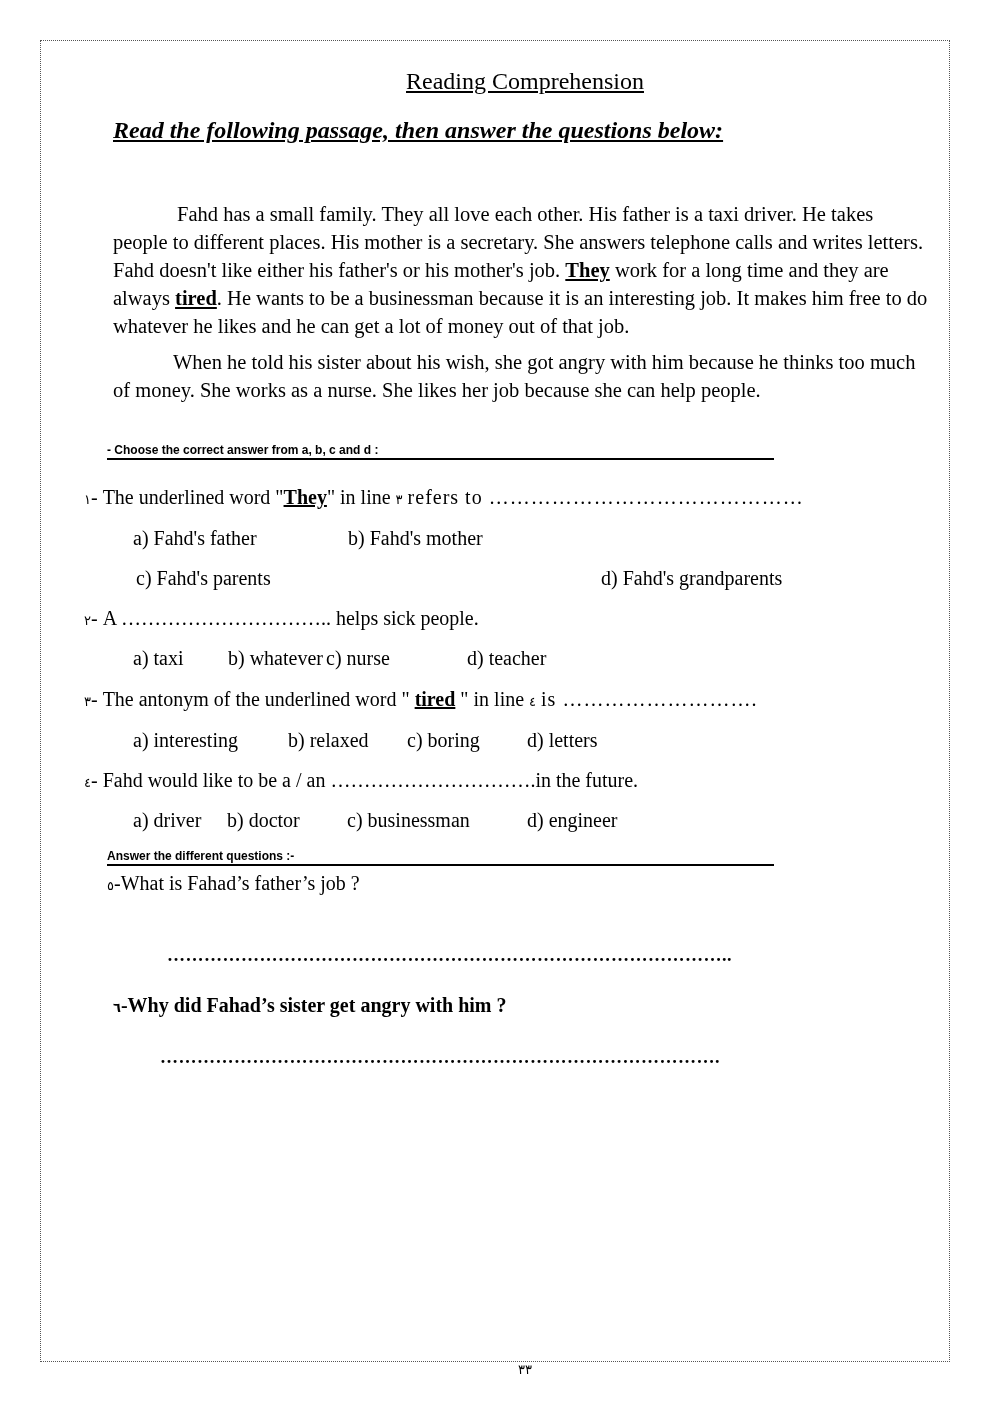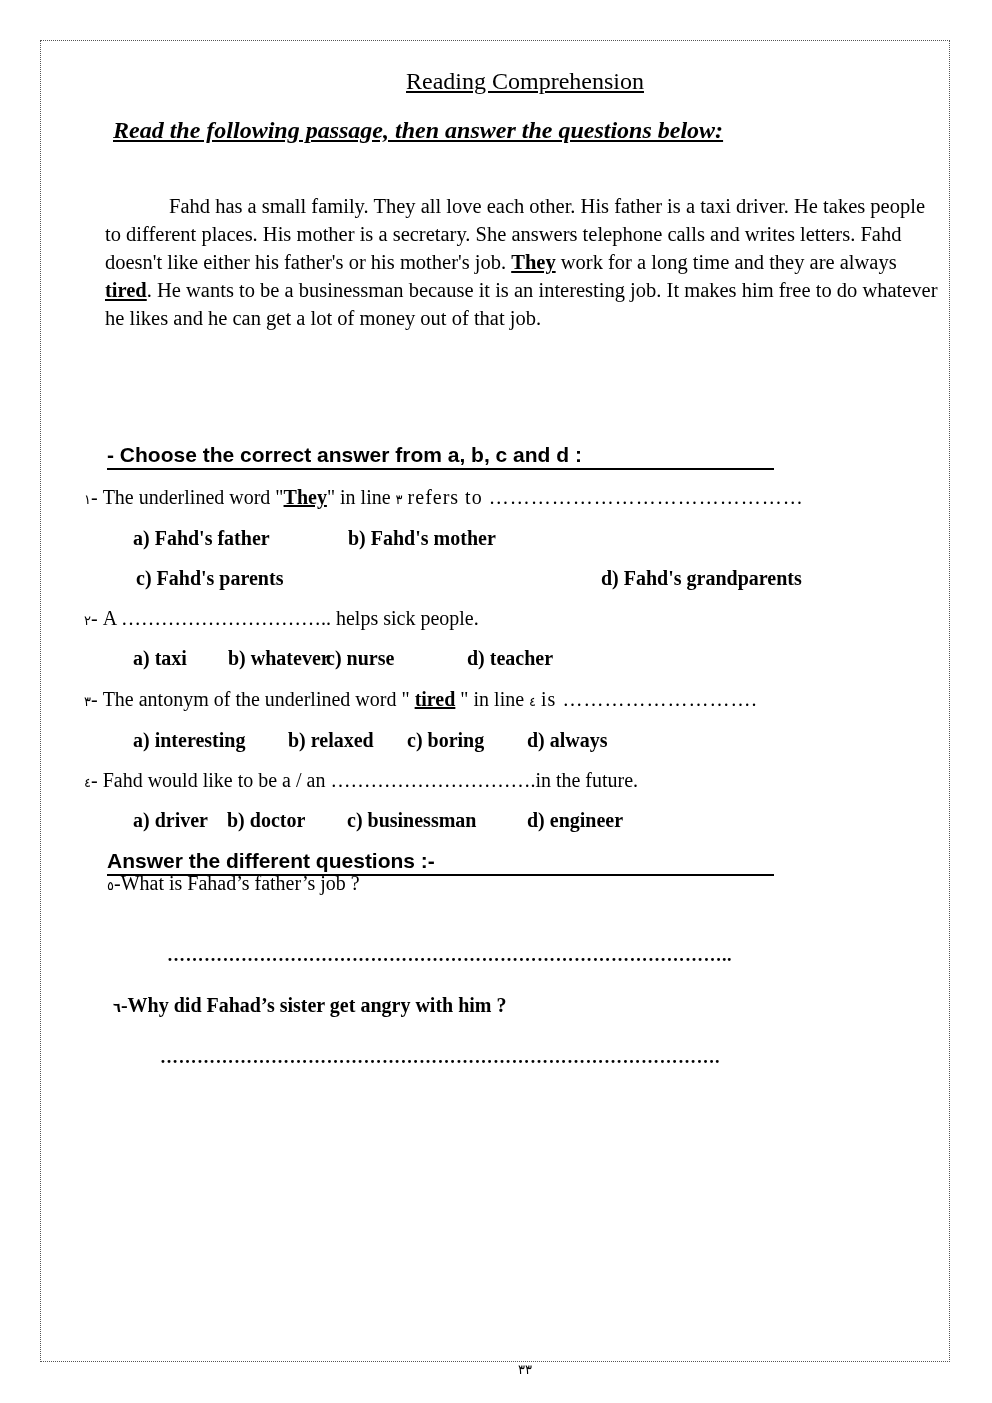--- a/index.html
+++ b/index.html
@@ -4,42 +4,43 @@
   <style>
     html, body { margin: 0; padding: 0; background: #ffffff; }
     body { width: 992px; height: 1403px; position: relative; overflow: hidden;
            font-family: "Liberation Serif", "DejaVu Serif", serif; color: #000; }
     .frame { position: absolute; left: 40px; top: 40px; width: 910px; height: 1322px;
              border: 1px dotted #555; box-sizing: border-box; }
     .abs { position: absolute; white-space: nowrap; }
     .title { left: 0; width: 1050px; text-align: center; top: 68px; font-size: 24px; text-decoration: underline; }
     .instr { left: 113px; top: 117px; font-size: 24px; font-weight: bold; font-style: italic; text-decoration: underline; }
     .passage { position: absolute; left: 105px; top: 192px; width: 835px; font-size: 20.5px; line-height: 28px; }
-    .passage p { margin: 0; text-indent: 64px; }
+    .passage p { margin: 8px; text-indent: 64px; }
     .passage p + p { margin-top: 2px; text-indent: 60px; }
     .u-bold { font-weight: bold; text-decoration: underline; }
     .section { left: 107px; font-family: "Liberation Sans", "DejaVu Sans", sans-serif; font-weight: bold;
-               font-size: 21px; width: 667px; border-bottom: 2px solid #000; padding-bottom: 1px; }
+               font-size: 12px; width: 667px; border-bottom: 2px solid #000; padding-bottom: 1px; }
     .q { font-size: 20px; }
-    .opt { font-size: 20px; font-weight: bold; }
+    .opt { font-size: 20px; font-weight: normal; }
     .num { font-family: "DejaVu Sans", sans-serif; font-size: 13px; }
     .dots { letter-spacing: 1px; }
     .bolddots { font-weight: bold; font-size: 18px; letter-spacing: 0.5px; }
     .pagenum { left: 0; width: 1050px; text-align: center; top: 1362px; font-size: 13px; font-family: "DejaVu Sans", sans-serif; }
   </style>
 </head>
 <body>
 
 <div class="frame"></div>
 
 <div class="abs title">Reading Comprehension</div>
 <div class="abs instr">Read the following passage, then answer the questions below:</div>
 
 <div class="passage">
   <p><span>Fahd has a small family. They all love each other. His father is a taxi driver. He takes people to different places. His mother is a secretary. She answers telephone calls and writes letters. Fahd doesn't like either his father's or his mother's job. </span><span class="u-bold">They</span><span> work for a long time and they are always </span><span class="u-bold">tired</span><span>. He wants to be a businessman because it is an interesting job. It makes him free to do whatever he likes and he can get a lot of money out of that job.</span></p>
+  <p>When he told his sister about his wish, she got angry with him because he thinks too much of money. She works as a nurse. She likes her job because she can help people.</p>
 </div>
 
 <div class="abs section" style="top:443px;">- Choose the correct answer from a, b, c and d :</div>
 
 <div class="abs q" style="left:84px; top:486px;">
   <span class="num">١</span><span>- The underlined word "</span><span class="u-bold">They</span><span>" in line </span><span class="num">٣</span><span class="dots"> refers to ………………………………………</span>
 </div>
 <div class="abs opt" style="left:133px; top:527px;">a) Fahd's father</div>
 <div class="abs opt" style="left:348px; top:527px;">b) Fahd's mother</div>
 <div class="abs opt" style="left:136px; top:567px;">c) Fahd's parents</div>
@@ -52,21 +53,21 @@
 <div class="abs opt" style="left:228px; top:647px;">b) whatever</div>
 <div class="abs opt" style="left:326px; top:647px;">c) nurse</div>
 <div class="abs opt" style="left:467px; top:647px;">d) teacher</div>
 
 <div class="abs q" style="left:84px; top:688px;">
   <span class="num">٣</span><span>- The antonym of the underlined word " </span><span class="u-bold">tired</span><span> " in line </span><span class="num">٤</span><span class="dots"> is ……………………….</span>
 </div>
 <div class="abs opt" style="left:133px; top:729px;">a) interesting</div>
 <div class="abs opt" style="left:288px; top:729px;">b) relaxed</div>
 <div class="abs opt" style="left:407px; top:729px;">c) boring</div>
-<div class="abs opt" style="left:527px; top:729px;">d) always</div>
+<div class="abs opt" style="left:527px; top:729px;">d) letters</div>
 
 <div class="abs q" style="left:84px; top:769px;">
   <span class="num">٤</span><span>- Fahd would like to be a / an ………………………….in the future.</span>
 </div>
 <div class="abs opt" style="left:133px; top:809px;">a) driver</div>
 <div class="abs opt" style="left:227px; top:809px;">b) doctor</div>
 <div class="abs opt" style="left:347px; top:809px;">c) businessman</div>
 <div class="abs opt" style="left:527px; top:809px;">d) engineer</div>
 
 <div class="abs section" style="top:849px;">Answer the different questions :-</div>

